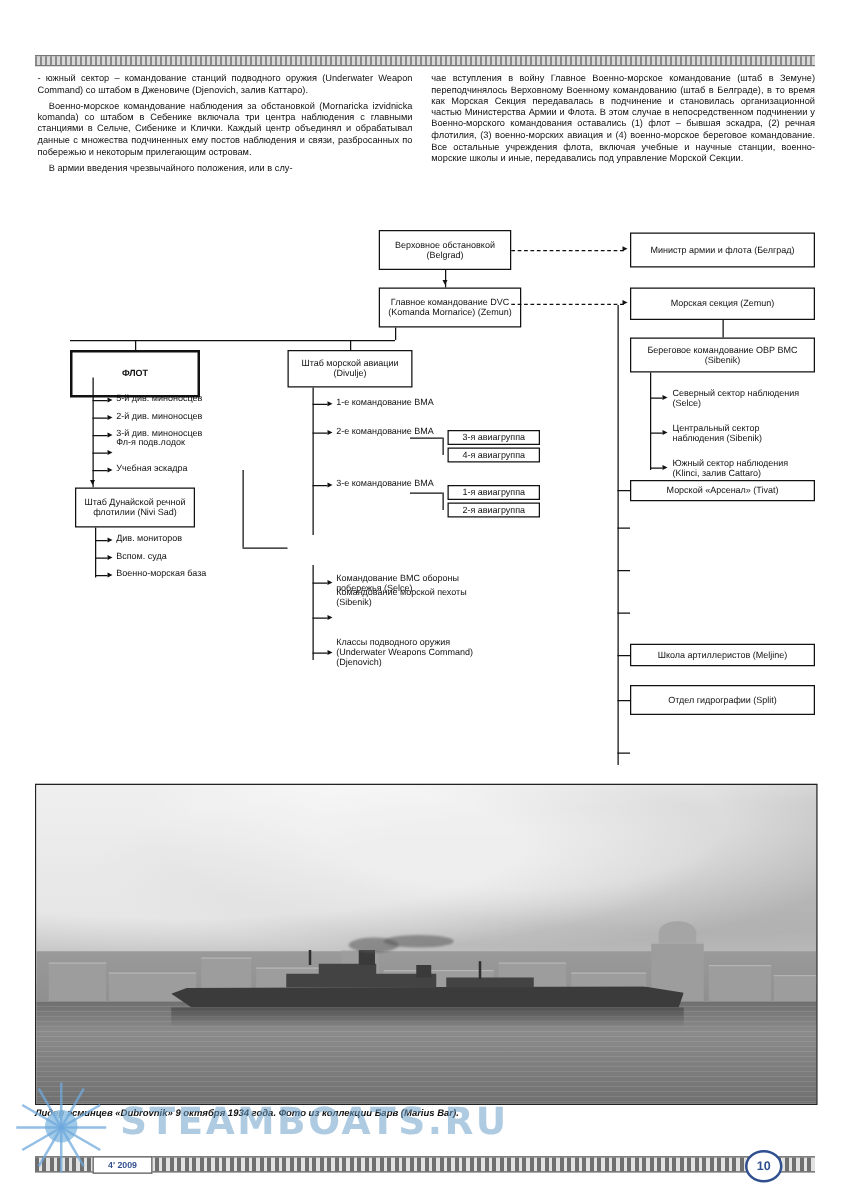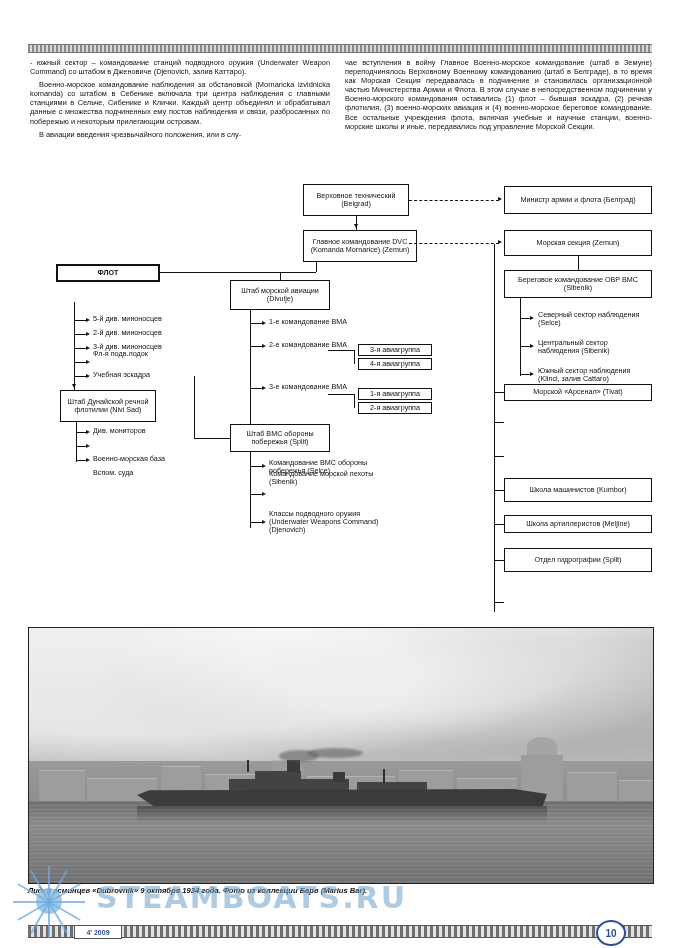--- a/index.html
+++ b/index.html
@@ -168,29 +168,29 @@
 </head>
 <body>
 
 <div class="page">
 
   <div class="top-rule"></div>
 
   <div class="col col-left">
     <p>- южный сектор – командование станций подводного оружия (Underwater Weapon Command) со штабом в Дженовиче (Djenovich, залив Каттаро).</p>
     <p class="ind">Военно-морское командование наблюдения за обстановкой (Mornaricka izvidnicka komanda) со штабом в Себенике включала три центра наблюдения с главными станциями в Сельче, Сибенике и Клички. Каждый центр объединял и обрабатывал данные с множества подчиненных ему постов наблюдения и связи, разбросанных по побережью и некоторым прилегающим островам.</p>
-    <p class="ind">В авиации введения чрезвычайного положения, или в слу-</p>
+    <p class="ind">В армии введения чрезвычайного положения, или в слу-</p>
   </div>
   <div class="col col-right">
     <p>чае вступления в войну Главное Военно-морское командование (штаб в Земуне) переподчинялось Верховному Военному командованию (штаб в Белграде), в то время как Морская Секция передавалась в подчинение и становилась организационной частью Министерства Армии и Флота. В этом случае в непосредственном подчинении у Военно-морского командования оставались (1) флот – бывшая эскадра, (2) речная флотилия, (3) военно-морских авиация и (4) военно-морское береговое командование. Все остальные учреждения флота, включая учебные и научные станции, военно-морские школы и иные, передавались под управление Морской Секции.</p>
   </div>
 
   <div class="chart">
 
-    <div class="box" style="left:275px;top:6px;width:106px;height:32px;">Верховное технический
+    <div class="box" style="left:275px;top:6px;width:106px;height:32px;">Верховное обстановкой
 (Belgrad)</div>
 
     <div class="box" style="left:476px;top:8px;width:148px;height:28px;">Министр армии и флота
 (Белград)</div>
 
     <div class="dashh" style="left:381px;top:22px;width:90px;"></div>
     <div class="arrow r" style="left:470px;top:19px;"></div>
 
     <div class="box" style="left:275px;top:52px;width:114px;height:32px;">Главное командование DVC (Komanda Mornarice) (Zemun)</div>
     <div class="vline" style="left:328px;top:38px;height:14px;"></div>
@@ -201,21 +201,21 @@
     <div class="dashh" style="left:381px;top:65px;width:90px;"></div>
     <div class="arrow r" style="left:470px;top:62px;"></div>
 
     <div class="box" style="left:476px;top:92px;width:148px;height:28px;">Береговое командование ОВР ВМС (Sibenik)</div>
     <div class="vline" style="left:550px;top:78px;height:14px;"></div>
 
     <div class="vline" style="left:288px;top:84px;height:10px;"></div>
     <div class="hline" style="left:28px;top:94px;width:260px;"></div>
 
     <div class="vline" style="left:80px;top:94px;height:8px;"></div>
-    <div class="box b2" style="left:28px;top:86px;width:104px;height:18px;">ФЛОТ</div>
+    <div class="box b2" style="left:28px;top:102px;width:104px;height:38px;">ФЛОТ</div>
 
     <div class="vline" style="left:252px;top:94px;height:8px;"></div>
     <div class="box" style="left:202px;top:102px;width:100px;height:30px;">Штаб морской авиации (Divulje)</div>
 
     <div class="vline" style="left:46px;top:124px;height:74px;"></div>
     <div class="hline" style="left:46px;top:142px;width:12px;"></div>
     <div class="bullet" style="left:58px;top:139.5px;"></div>
     <div class="leaf" style="left:65px;top:137px;">5-й див. миноносцев</div>
 
     <div class="hline" style="left:46px;top:156px;width:12px;"></div>
@@ -261,29 +261,28 @@
     <div class="arrow d" style="left:43.5px;top:206px;"></div>
     <div class="box" style="left:32px;top:212px;width:96px;height:32px;">Штаб Дунайской речной флотилии (Nivi Sad)</div>
 
     <div class="vline" style="left:48px;top:244px;height:40px;"></div>
     <div class="hline" style="left:48px;top:254px;width:10px;"></div>
     <div class="bullet" style="left:58px;top:251.5px;"></div>
     <div class="leaf" style="left:65px;top:249px;">Див. мониторов</div>
 
     <div class="hline" style="left:48px;top:268px;width:10px;"></div>
     <div class="bullet" style="left:58px;top:265.5px;"></div>
-    <div class="leaf" style="left:65px;top:263px;margin-top:28px;">Вспом. суда</div>
+    <div class="leaf" style="left:65px;top:263px;">Вспом. суда</div>
 
     <div class="hline" style="left:48px;top:282px;width:10px;"></div>
     <div class="bullet" style="left:58px;top:279.5px;"></div>
     <div class="leaf" style="left:65px;top:277px;">Военно-морская база</div>
 
     <div class="hline" style="left:166px;top:260px;width:36px;"></div>
     <div class="vline" style="left:166px;top:198px;height:62px;"></div>
-    <div class="box" style="left:202px;top:246px;width:100px;height:28px;">Штаб ВМС обороны побережья (Split)</div>
 
     <div class="vline" style="left:222px;top:274px;height:76px;"></div>
     <div class="hline" style="left:222px;top:288px;width:12px;"></div>
     <div class="bullet" style="left:234px;top:285.5px;"></div>
     <div class="leaf wrap" style="left:241px;top:281px;width:110px;">Командование ВМС обороны побережья (Selce)</div>
 
     <div class="hline" style="left:222px;top:316px;width:12px;"></div>
     <div class="bullet" style="left:234px;top:313.5px;"></div>
     <div class="leaf wrap" style="left:241px;top:292px;width:110px;">Командование морской пехоты (Sibenik)</div>
 
@@ -307,21 +306,20 @@
     <div class="vline" style="left:466px;top:66px;height:368px;"></div>
 
     <div class="hline" style="left:466px;top:214px;width:10px;"></div>
     <div class="box" style="left:476px;top:206px;width:148px;height:17px;">Морской «Арсенал» (Tivat)</div>
 
     <div class="hline" style="left:466px;top:244px;width:10px;"></div>
 
     <div class="hline" style="left:466px;top:278px;width:10px;"></div>
 
     <div class="hline" style="left:466px;top:312px;width:10px;"></div>
-    <div class="box" style="left:476px;top:300px;width:148px;height:24px;">Школа машинистов (Kumbor)</div>
 
     <div class="hline" style="left:466px;top:346px;width:10px;"></div>
     <div class="box" style="left:476px;top:337px;width:148px;height:18px;">Школа артиллеристов (Meljine)</div>
 
     <div class="hline" style="left:466px;top:382px;width:10px;"></div>
     <div class="box" style="left:476px;top:370px;width:148px;height:24px;">Отдел гидрографии (Split)</div>
 
     <div class="hline" style="left:466px;top:424px;width:10px;"></div>
   </div>
 

